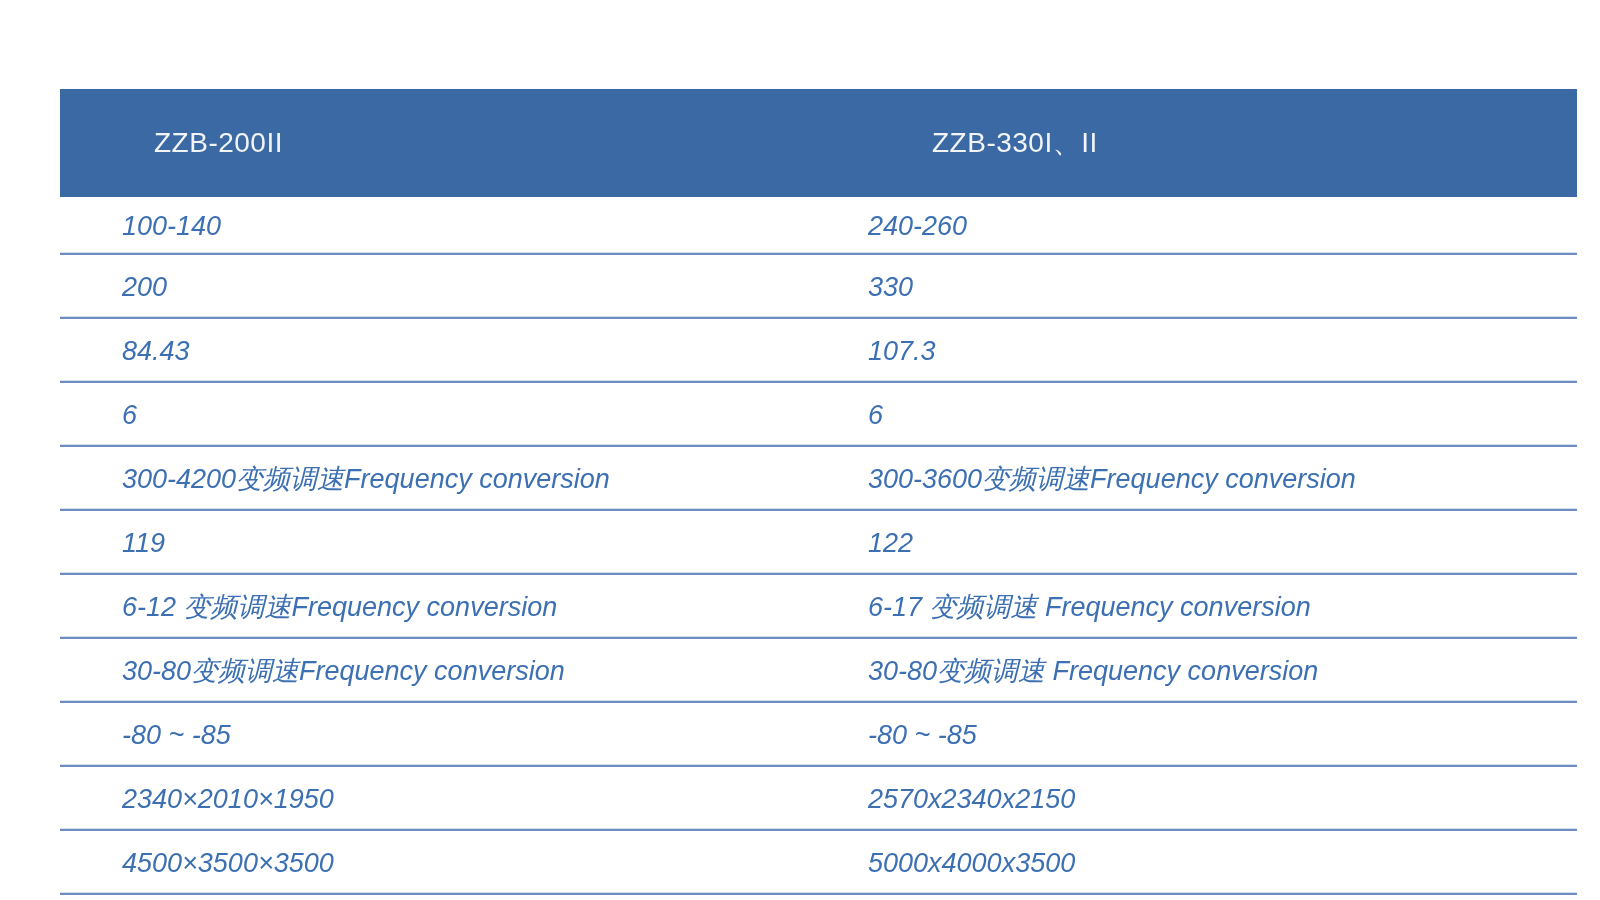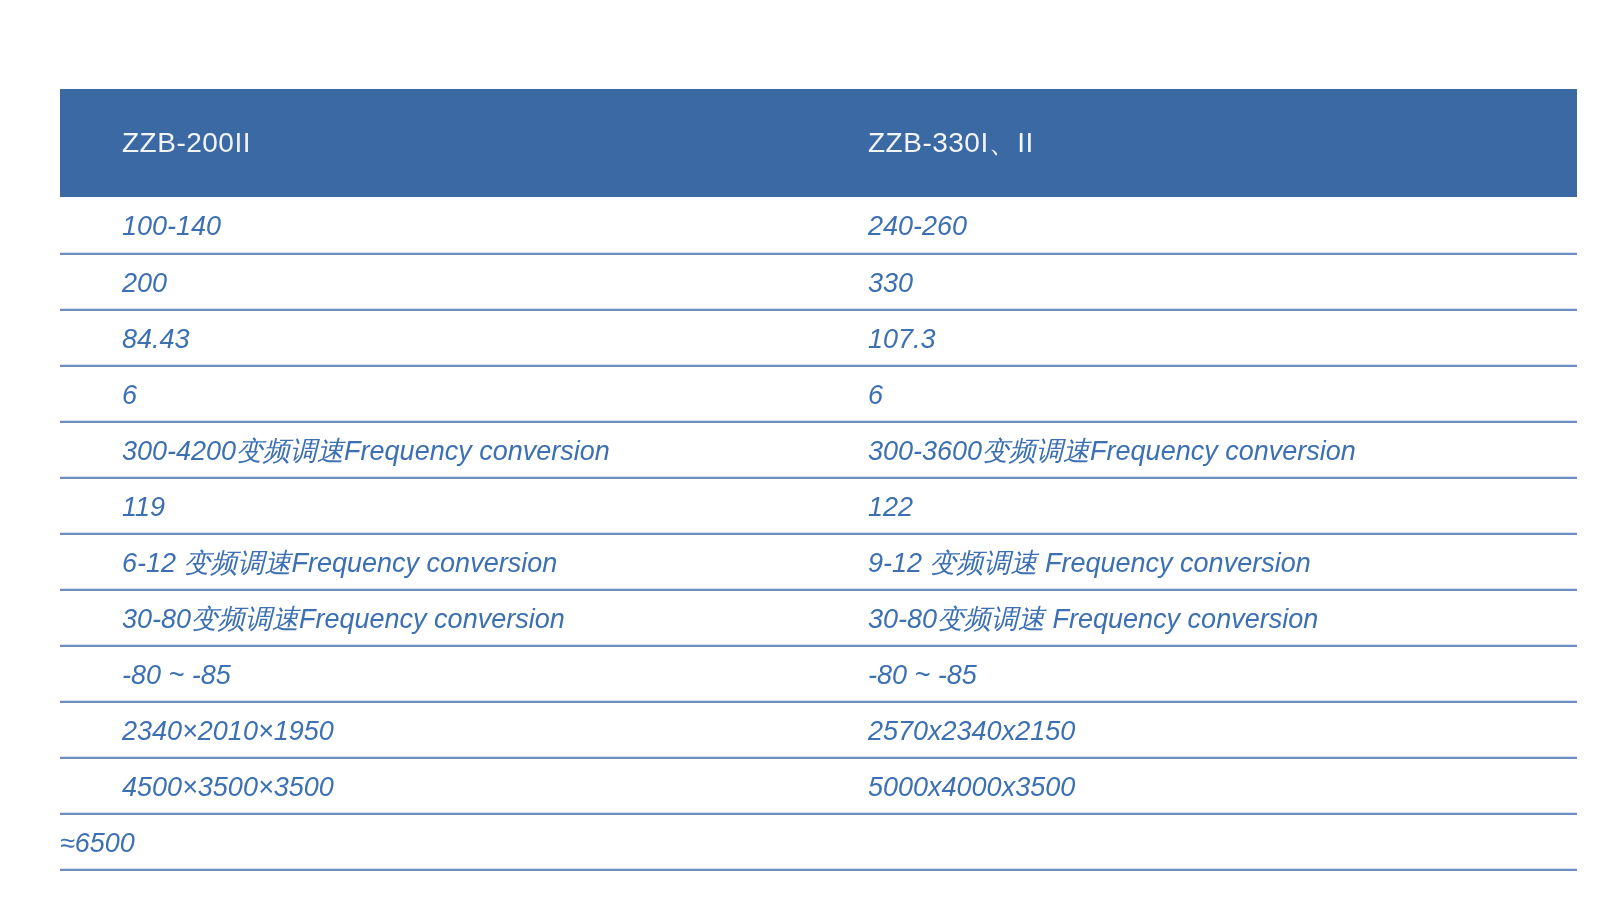--- a/index.html
+++ b/index.html
@@ -21,35 +21,36 @@
     display: flex;
     align-items: center;
     height: 108px;
     background: #3B69A4;
   }
   .th {
     color: #F2F4F7;
     font-size: 28px;
     letter-spacing: 0.5px;
     white-space: nowrap;
+    margin-left: 32px;
   }
   .col1 {
     flex: none;
     width: 808px;
     box-sizing: border-box;
     padding-left: 62px;
   }
   .col2 {
     flex: 1;
     min-width: 0;
   }
   .trow {
     display: flex;
     align-items: center;
-    height: 56px;
+    height: 64px;
     color: #3C70B3;
     font-size: 27px;
     
     box-shadow: inset 0 -2px 0 #6E8EC0, inset 0 -3px 0 #D6E0EF;
   }
   .trow.first {
     height: 58px;
   }
   .td {
     white-space: nowrap;
@@ -92,21 +93,21 @@
     <div class="td col2">300-3600变频调速Frequency conversion</div>
   </div>
 
   <div class="trow">
     <div class="td col1">119</div>
     <div class="td col2">122</div>
   </div>
 
   <div class="trow">
     <div class="td col1">6-12 变频调速Frequency conversion</div>
-    <div class="td col2">9-12 变频调速 Frequency conversion</div>
+    <div class="td col2">6-17 变频调速 Frequency conversion</div>
   </div>
 
   <div class="trow">
     <div class="td col1">30-80变频调速Frequency conversion</div>
     <div class="td col2">30-80变频调速 Frequency conversion</div>
   </div>
 
   <div class="trow">
     <div class="td col1">-80 ~ -85</div>
     <div class="td col2">-80 ~ -85</div>

